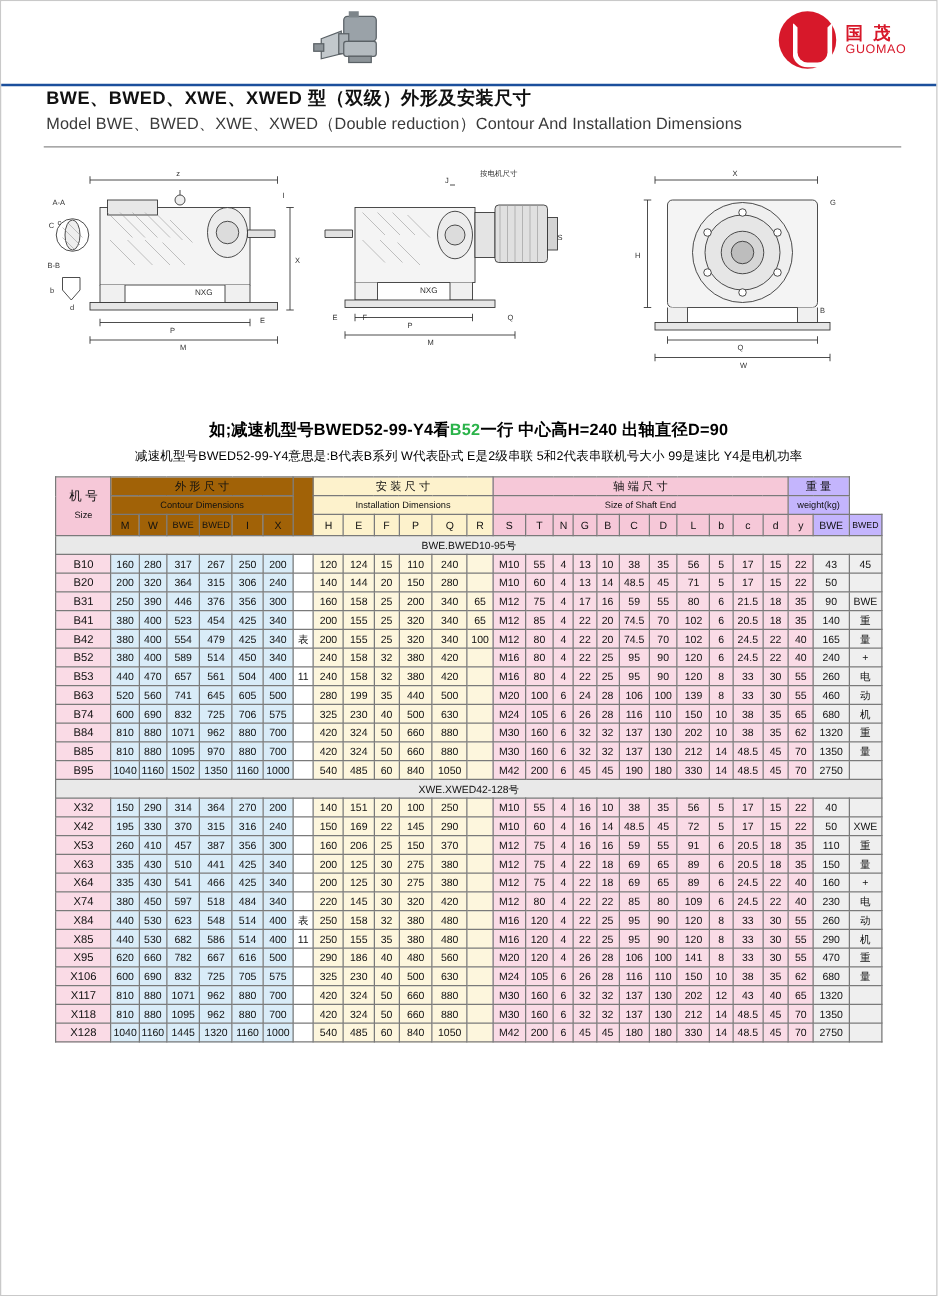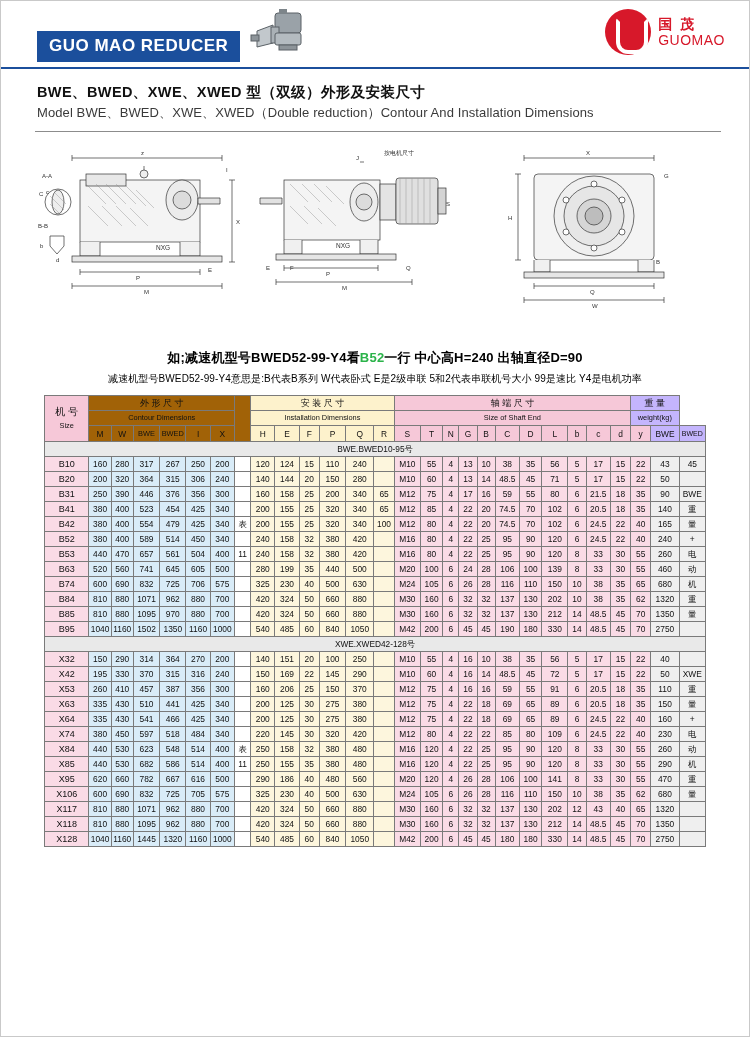--- a/index.html
+++ b/index.html
@@ -60,24 +60,24 @@
     width:24px; height:28px;
     border:4px solid #fff;
     border-radius:3px 3px 12px 12px;
     border-top-color:transparent;
   }
   .logo-text { line-height:1.15; }
   .logo-text .cn {
     color:#d7182a; font-weight:bold; font-size:14px; letter-spacing:2px;
   }
   .logo-text .en {
-    color:#d7182a; font-size:14px; letter-spacing:.5px;
+    color:#d7182a; font-size:10px; letter-spacing:.5px;
   }
   
-  .title-block { padding:14px 0 0 36px; }
+  .title-block { padding:0 0 0 36px; }
   .title-cn {
     font-size:14.5px; font-weight:bold; color:#111; letter-spacing:.4px;
   }
   .title-en {
     font-size:13px; color:#3a3a3a; margin-top:2px; letter-spacing:.1px;
   }
   .title-rule {
     margin:9px 28px 0 34px;
     border-bottom:1px solid #8c8c8c;
   }
@@ -141,21 +141,20 @@
   .big-head { font-size:10px; font-weight:bold; }
   .mid-head { font-size:9px; }
   .sm { font-size:7.4px; }
 </style>
 </head>
 <body>
 
 <div class="page">
 
   <div class="header">
-    <div class="brand-badge">GUO MAO REDUCER</div>
 
     <div class="header-motor">
       <svg width="62" height="54" viewBox="0 0 62 54">
         <rect x="26" y="6" width="26" height="20" rx="3" fill="#9aa2a8" stroke="#5a6166"></rect>
         <rect x="30" y="2" width="8" height="5" fill="#7d858a"></rect>
         <path d="M8 24 L24 18 L24 36 L8 40 Z" fill="#c2c8cc" stroke="#5a6166"></path>
         <rect x="22" y="20" width="8" height="16" fill="#aab1b6" stroke="#5a6166"></rect>
         <rect x="2" y="28" width="8" height="6" fill="#8d9499" stroke="#5a6166"></rect>
         <rect x="26" y="26" width="26" height="12" rx="2" fill="#b4bbc0" stroke="#5a6166"></rect>
         <rect x="30" y="38" width="18" height="5" fill="#8d9499" stroke="#5a6166"></rect>

